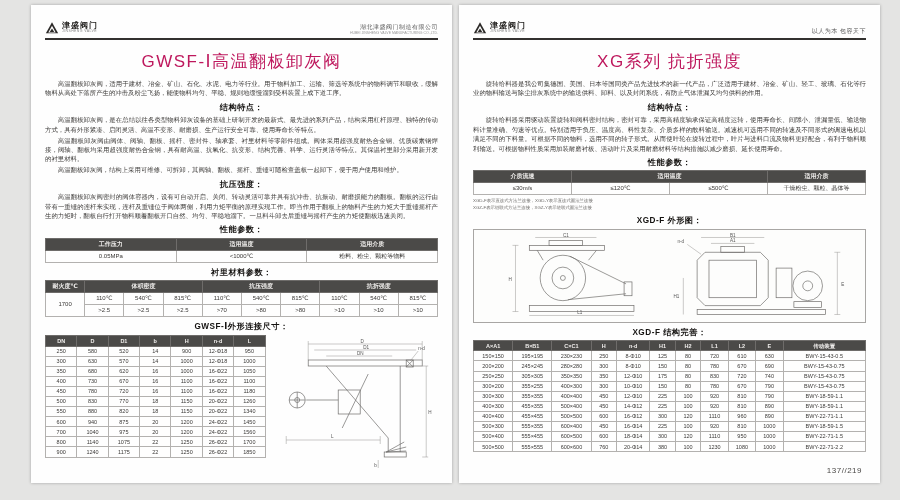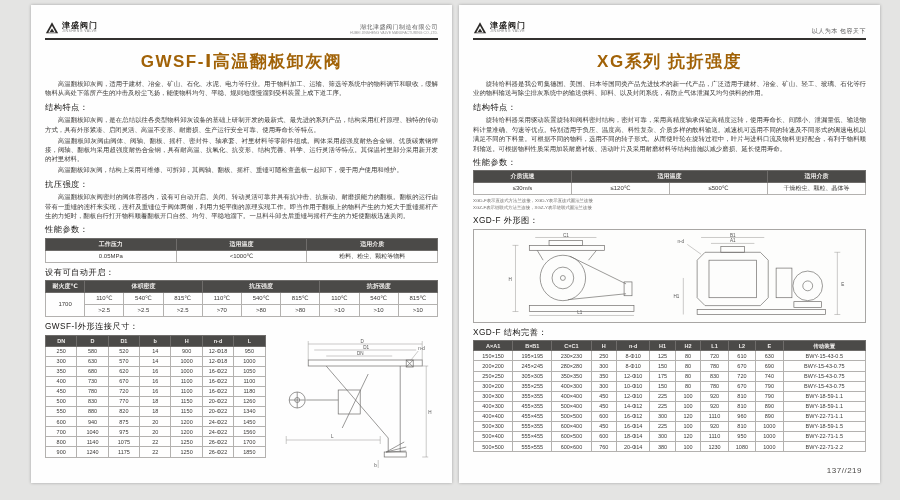--- a/index.html
+++ b/index.html
@@ -22,30 +22,30 @@
   }
   .logo{display:flex;align-items:center;gap:3px;}
   .logo-texts{display:flex;flex-direction:column;line-height:1;}
   .logo-cn{font-size:8px;font-weight:bold;color:#262422;letter-spacing:1px;}
   .logo-en{font-size:3.5px;color:#8a8a8a;letter-spacing:.4px;}
   .hdr-right{text-align:right;line-height:1.2;}
   .hdr-right .line1{font-size:6px;color:#5a5a5a;letter-spacing:.5px;}
   .hdr-right .line2{font-size:3.5px;color:#9a9a9a;}
 
   .doc-title{
-    text-align:center;font-size:17px;font-weight:bold;color:#a16207;
+    text-align:center;font-size:17px;font-weight:normal;color:#be185d;
     letter-spacing:1.5px;margin:10px 0 6px 0;
   }
   .para{
     font-size:6.4px;line-height:9.4px;color:#3c3a38;
     text-indent:2em;margin:1.5px 0;text-align:justify;
   }
   .sec-head{
-    font-size:8.2px;font-weight:normal;color:#151311;
-    margin:4px 0 2.5px 0;letter-spacing:.5px;
+    font-size:8.2px;font-weight:bold;color:#151311;
+    margin:4px 0 2.5px 0;letter-spacing:.5px;text-align:center;
   }
 
   table.t{border-collapse:collapse;width:100%;table-layout:fixed;margin:1px 0 3px 0;}
   .t td{
     border:1px solid #b3b1af;font-size:6px;color:#3b3937;
     text-align:center;padding:2px 1px;line-height:1.15;
     overflow:hidden;white-space:nowrap;
   }
   .t thead td,.t tr.dark td{
     background:#4b4a48;color:#f1efed;font-weight:bold;border-color:#6e6c6a;
@@ -115,21 +115,21 @@
       </thead>
     <tbody>
         <tr>
           <td>0.05MPa</td>
           <td>&lt;1000℃</td>
           <td>粉料、粉尘、颗粒等物料</td>
         </tr>
       </tbody>
   </table>
 
-  <div class="sec-head">设有可自动开启：</div>
+  <div class="sec-head">衬里材料参数：</div>
   <table class="t">
     <tbody>
       <tr class="dark">
         <td>耐火度℃</td>
         <td colspan="3">体积密度</td>
         <td colspan="3">抗压强度</td>
         <td colspan="3">抗折强度</td>
       </tr>
       <tr>
         <td rowspan="2">1700</td>

